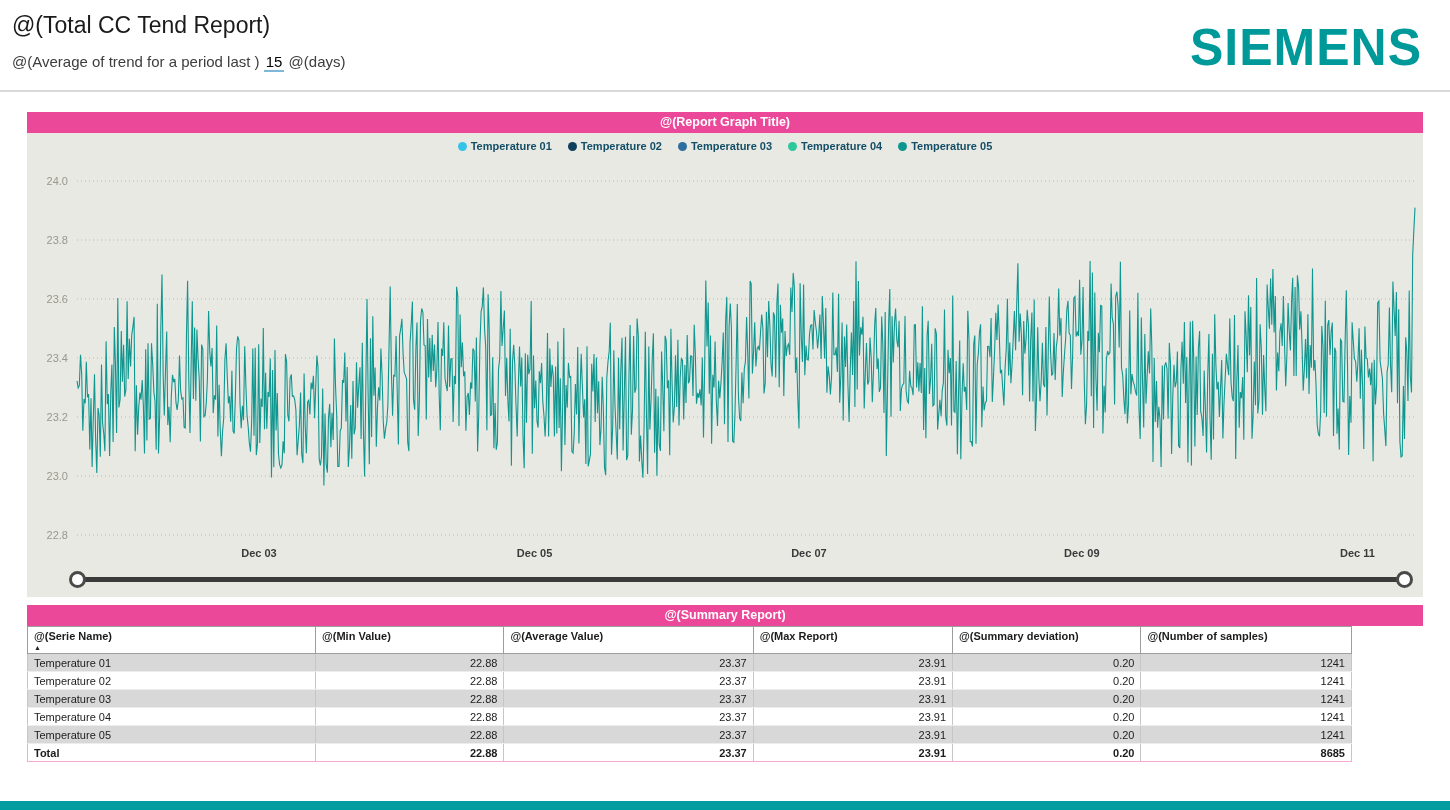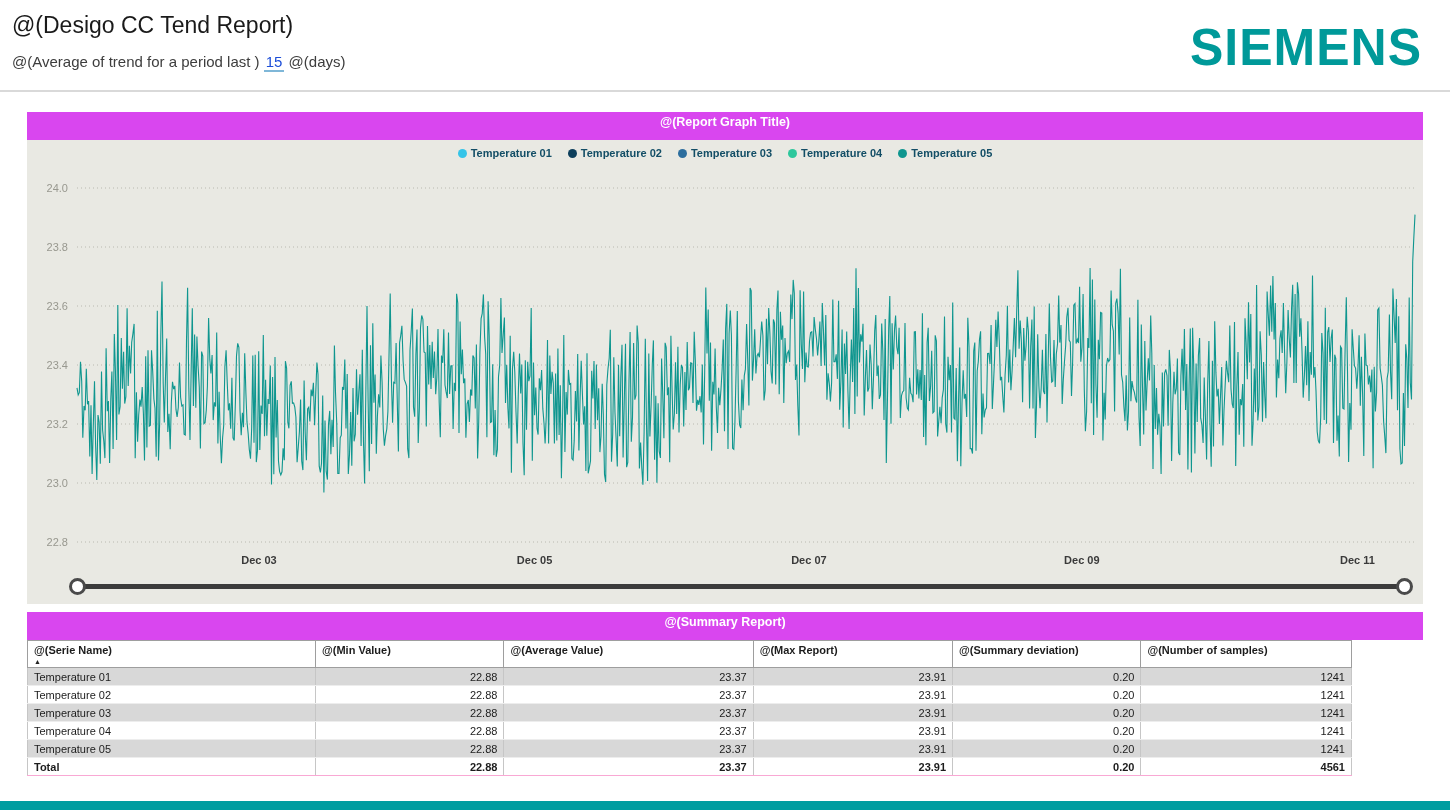--- a/index.html
+++ b/index.html
@@ -2,28 +2,28 @@
 <html><head>
 <meta charset="utf-8">
 <style>
   html,body{margin:0;padding:0;width:1450px;height:810px;background:#ffffff;
     font-family:"Liberation Sans", sans-serif;overflow:hidden;position:relative;}
   
   .report-header{display:flex;justify-content:space-between;align-items:flex-start;
     padding:10px 28px 0 12px;height:84px;box-sizing:border-box;}
   .page-title{font-size:23px;font-weight:400;color:#1a1a1a;margin:2px 0 0 0;}
   .subtitle{font-size:15px;color:#3d3d3d;margin-top:14px;}
-  .subtitle .days-value{color:#1d4ed8;border-bottom:2px solid #7fb7d8;padding:0 2px;cursor:pointer;}
+  .subtitle .days-value{color:#000000;border-bottom:2px solid #7fb7d8;padding:0 2px;cursor:pointer;}
   .logo{font-size:50px;font-weight:700;color:#009999;letter-spacing:1px;
     transform:scaleY(1.04);margin-top:8px;}
   .header-rule{border:none;border-top:2px solid #d9d9d9;margin:6px 0 0 0;}
   
   .panel{margin:20px 27px 0 27px;}
-  .panel-title-bar{background:#d946ef;color:#ffffff;font-weight:bold;font-size:12.5px;
-    text-align:center;height:28px;line-height:21px;}
+  .panel-title-bar{background:#ec4899;color:#ffffff;font-weight:bold;font-size:12.5px;
+    text-align:center;height:21px;line-height:21px;}
   
   .chart-body{background:#e9e9e3;padding:4px 0 6px 0;}
   .legend{display:flex;justify-content:center;align-items:center;gap:16px;height:18px;
     font-size:11px;font-weight:bold;color:#134e66;}
   .legend-item{display:flex;align-items:center;gap:4px;cursor:pointer;}
   .legend-dot{width:9px;height:9px;border-radius:50%;display:inline-block;}
   #chart-svg{display:block;}
   .grid{stroke:#b9b9b0;stroke-width:1;stroke-dasharray:1 3;}
   .ylab{fill:#98988f;font-size:11px;text-anchor:end;}
   .xlab{fill:#3a3a3a;font-size:11px;font-weight:bold;text-anchor:middle;}
@@ -48,21 +48,21 @@
   tr.total td{font-weight:bold;background:#ffffff;border-top:1.5px solid #555;
     border-bottom:1px solid #f9a8d4;}
   
   .footer-bar{position:absolute;left:0;bottom:0;width:1450px;height:9px;background:#009da0;}
 </style>
 </head>
 <body>
 
 <header class="report-header">
   <div>
-    <h1 class="page-title">@(Desigo CC Tend Report)</h1>
+    <h1 class="page-title">@(Total CC Tend Report)</h1>
     <div class="subtitle">
       <span>@(Average of trend for a period last )</span>
       <span class="days-value">15</span>
       <span>@(days)</span>
     </div>
   </div>
   <div class="logo">SIEMENS</div>
 </header>
 <hr class="header-rule">
 
@@ -182,19 +182,19 @@
           <td class="num">23.91</td>
           <td class="num">0.20</td>
           <td class="num">1241</td>
         </tr>
         <tr class="total">
           <td class="name">Total</td>
           <td class="num">22.88</td>
           <td class="num">23.37</td>
           <td class="num">23.91</td>
           <td class="num">0.20</td>
-          <td class="num">4561</td>
+          <td class="num">8685</td>
         </tr>
       </tbody>
   </table>
 </section>
 
 <div class="footer-bar"></div>
 
 </body></html>

